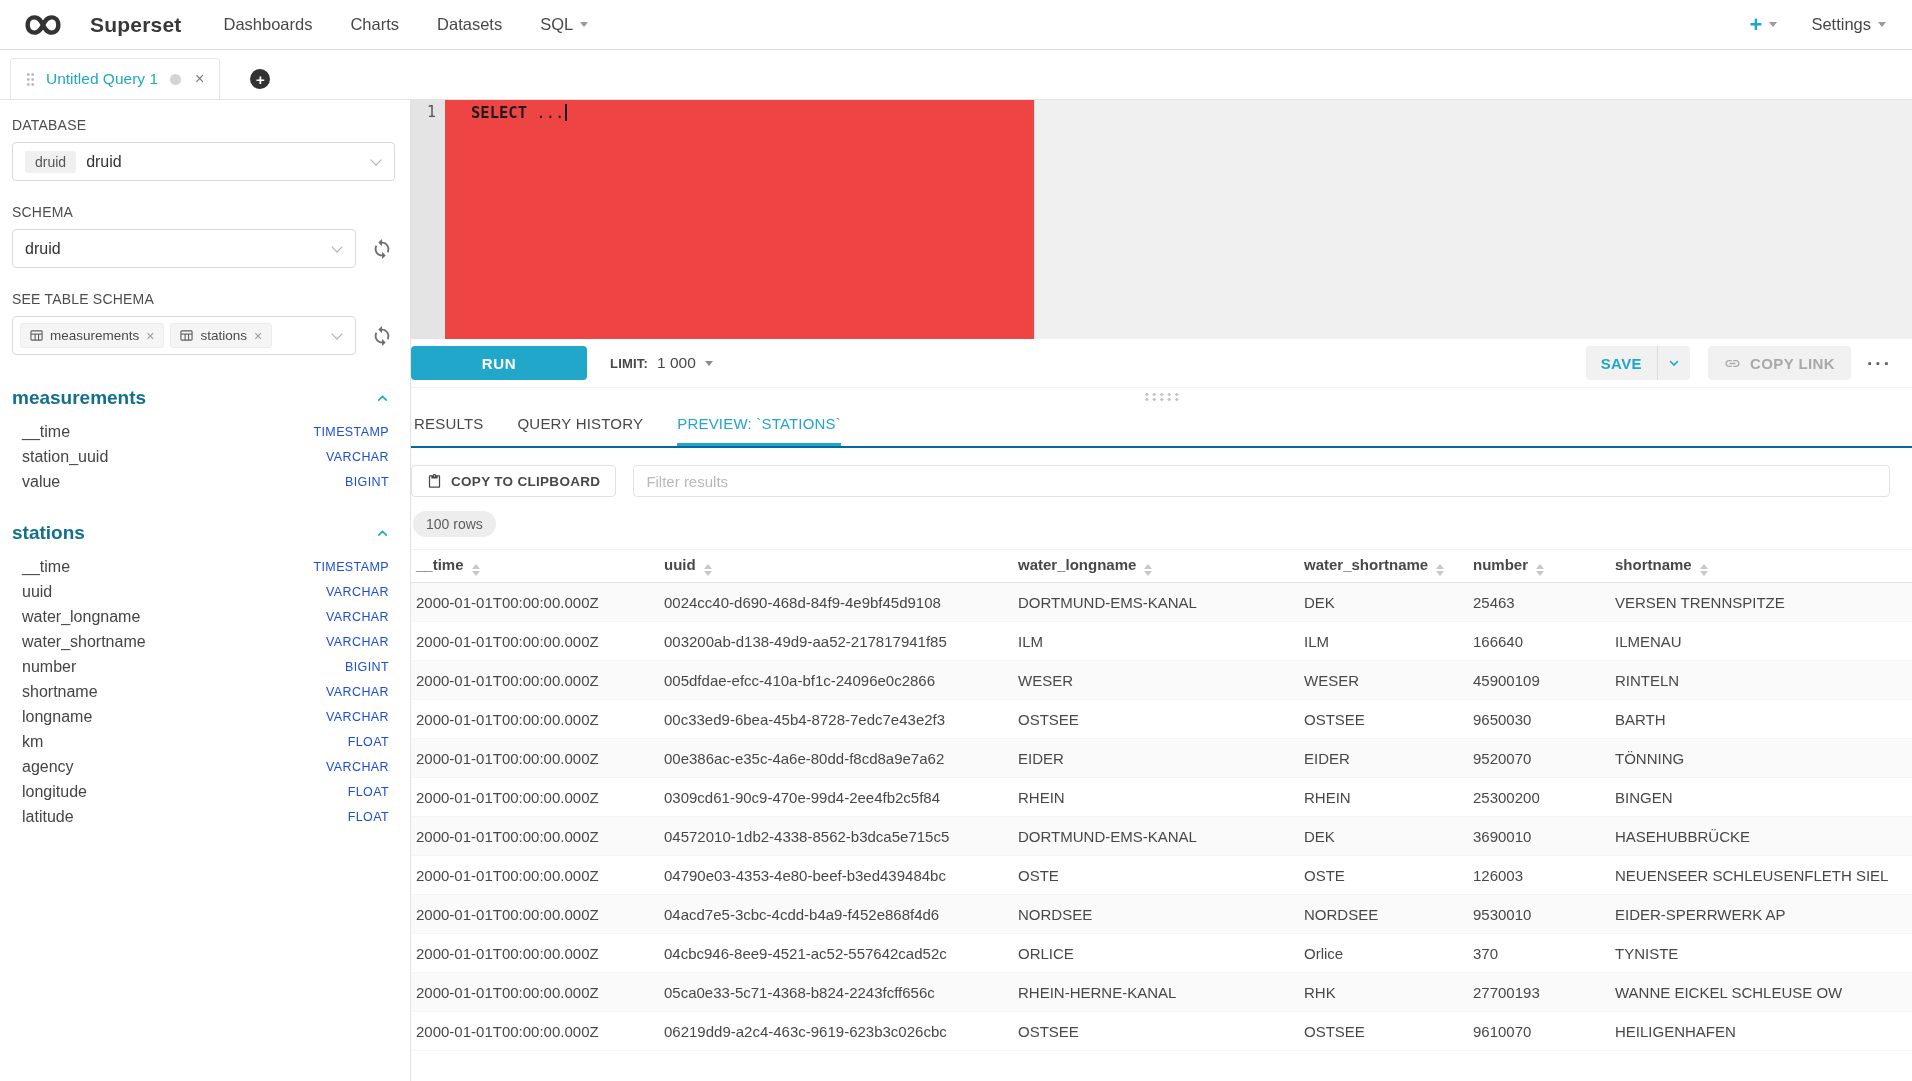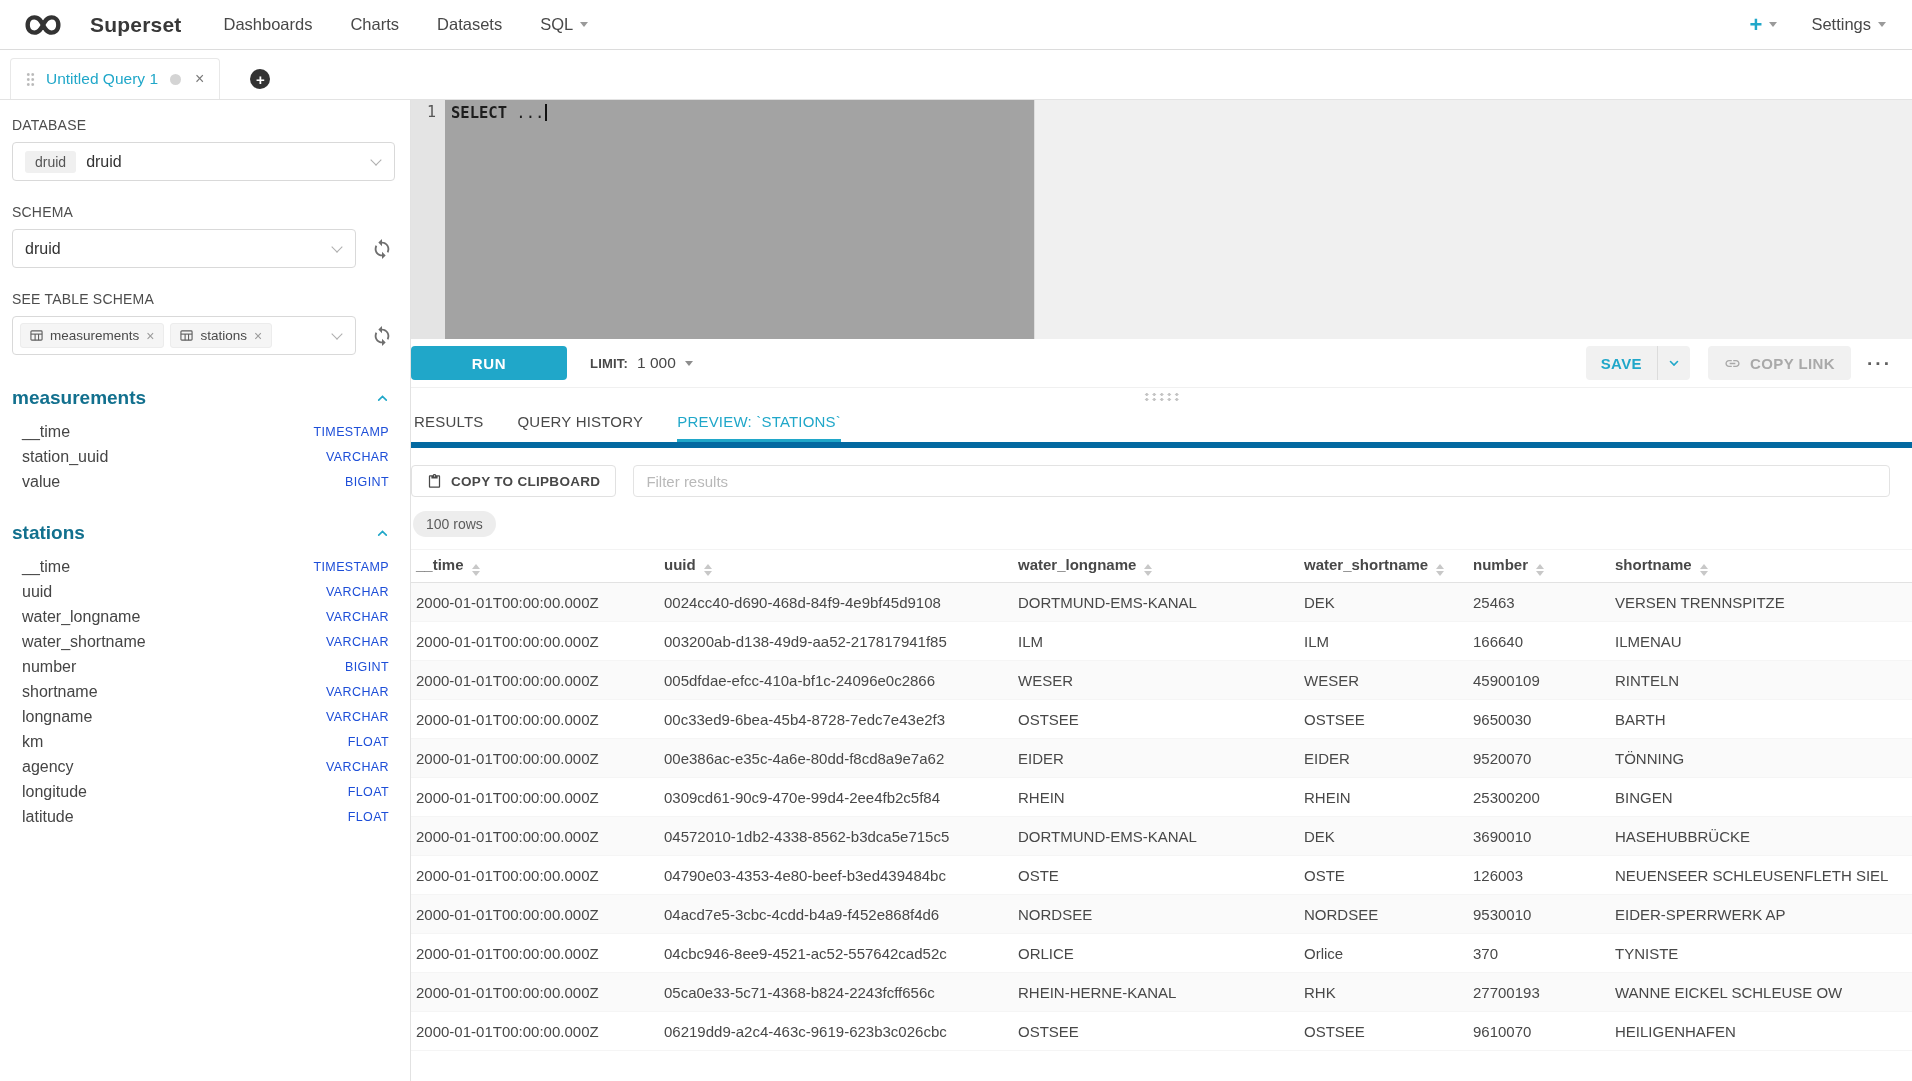--- a/index.html
+++ b/index.html
@@ -56,46 +56,46 @@
   .schema-table-head{display:flex;align-items:center;justify-content:space-between;padding-right:6px;margin-bottom:10px;cursor:pointer;}
   .schema-table-name{font-size:19px;font-weight:bold;color:#12708e;}
   .collapse{color:#20a7c9;display:flex;}
   .schema-col{display:flex;justify-content:space-between;align-items:center;padding:3.5px 6px 3.5px 10px;}
   .col-name{font-size:16px;color:#454545;}
   .col-type{font-size:12.5px;color:#1d4ed8;letter-spacing:.4px;}
 
   
   .editor{height:239px;display:flex;}
   .gutter{width:34px;background:#e4e4e4;color:#555;font-family:"DejaVu Sans Mono",monospace;font-size:15px;text-align:right;padding:3px 9px 0 0;}
-  .code-area{flex:1;position:relative;background:#a3a3a3;font-family:"DejaVu Sans Mono",monospace;font-size:15.5px;color:#1d1d1d;cursor:text;}
+  .code-area{flex:1;position:relative;background:#ef4444;font-family:"DejaVu Sans Mono",monospace;font-size:15.5px;color:#1d1d1d;cursor:text;padding-left:20px;}
   .code-area::after{content:'';position:absolute;top:0;bottom:0;left:589px;right:0;background:#f0f0f0;border-left:1px solid #dedede;}
   .code-line{position:relative;z-index:1;padding:3px 0 0 6px;line-height:21px;white-space:pre;}
   .kw{font-weight:bold;}
   .cursor{display:inline-block;width:2px;height:17px;background:#111;vertical-align:-3px;margin-left:1px;}
 
   
   .toolbar{height:49px;display:flex;align-items:center;padding-right:20px;border-bottom:1px solid #f0f0f0;}
-  .run-btn{width:156px;height:34px;background:#20a7c9;color:#fff;font-size:15px;font-weight:bold;letter-spacing:.6px;border-radius:4px;}
+  .run-btn{width:176px;height:34px;background:#20a7c9;color:#fff;font-size:15px;font-weight:bold;letter-spacing:.6px;border-radius:4px;}
   .limit{display:flex;align-items:center;margin-left:23px;cursor:pointer;}
   .limit-label{font-size:13px;font-weight:bold;color:#484848;letter-spacing:.2px;}
   .limit-value{font-size:15.5px;margin-left:9px;}
   .limit .caret{margin-left:9px;border-top-color:#8d8d8d;}
   .toolbar-spacer{flex:1;}
   .save-split{display:flex;height:34px;background:#f1f1f1;border-radius:4px;overflow:hidden;}
   .save-main{padding:0 15px;color:#20a7c9;font-size:15px;font-weight:bold;letter-spacing:.4px;}
   .save-caret{width:33px;border-left:1px solid #dcdcdc;display:flex;align-items:center;justify-content:center;color:#20a7c9;}
   .copy-link{display:flex;align-items:center;gap:9px;height:34px;background:#f1f1f1;border-radius:4px;padding:0 16px;margin-left:18px;color:#a9a9a9;font-size:15px;font-weight:bold;letter-spacing:.4px;cursor:not-allowed;}
   .more-btn{margin-left:16px;color:#5f5f5f;font-size:19px;font-weight:bold;letter-spacing:2px;line-height:1;}
 
   
   .splitter{height:16px;display:flex;align-items:center;justify-content:center;cursor:row-resize;}
   .grip{width:38px;height:9px;background-image:radial-gradient(circle,#c4c4c4 1.4px,transparent 1.5px);background-size:7.5px 5px;}
 
   
-  .south-tabs{display:flex;gap:34px;height:44px;align-items:stretch;border-bottom:6px solid #0369a1;padding-left:3px;}
+  .south-tabs{display:flex;gap:34px;height:44px;align-items:stretch;border-bottom:2px solid #0369a1;padding-left:3px;}
   .stab{display:flex;align-items:center;font-size:15px;color:#484848;border-bottom:3px solid transparent;cursor:pointer;letter-spacing:.2px;white-space:nowrap;}
   .stab.active{color:#20a7c9;border-bottom-color:#20a7c9;}
   .result-controls{display:flex;align-items:center;margin-top:17px;gap:17px;padding-right:22px;}
   .copy-clip{display:flex;align-items:center;gap:9px;height:32px;border:1px solid #e1e1e1;border-radius:4px;background:#fff;padding:0 15px;font-size:13.5px;font-weight:bold;color:#484848;letter-spacing:.3px;}
   .clip-ico{color:#484848;}
   .filter-input{flex:1;height:32px;border:1px solid #e3e3e3;border-radius:4px;padding:0 12px;font-size:15px;color:#484848;outline:none;background:#fff;}
   .filter-input::placeholder{color:#b9b9b9;}
   .rows-badge-wrap{margin:14px 0 0 2px;}
   .rows-badge{display:inline-block;background:#ededed;color:#5c5c5c;font-size:14px;padding:5px 13px;border-radius:14px;}
 

